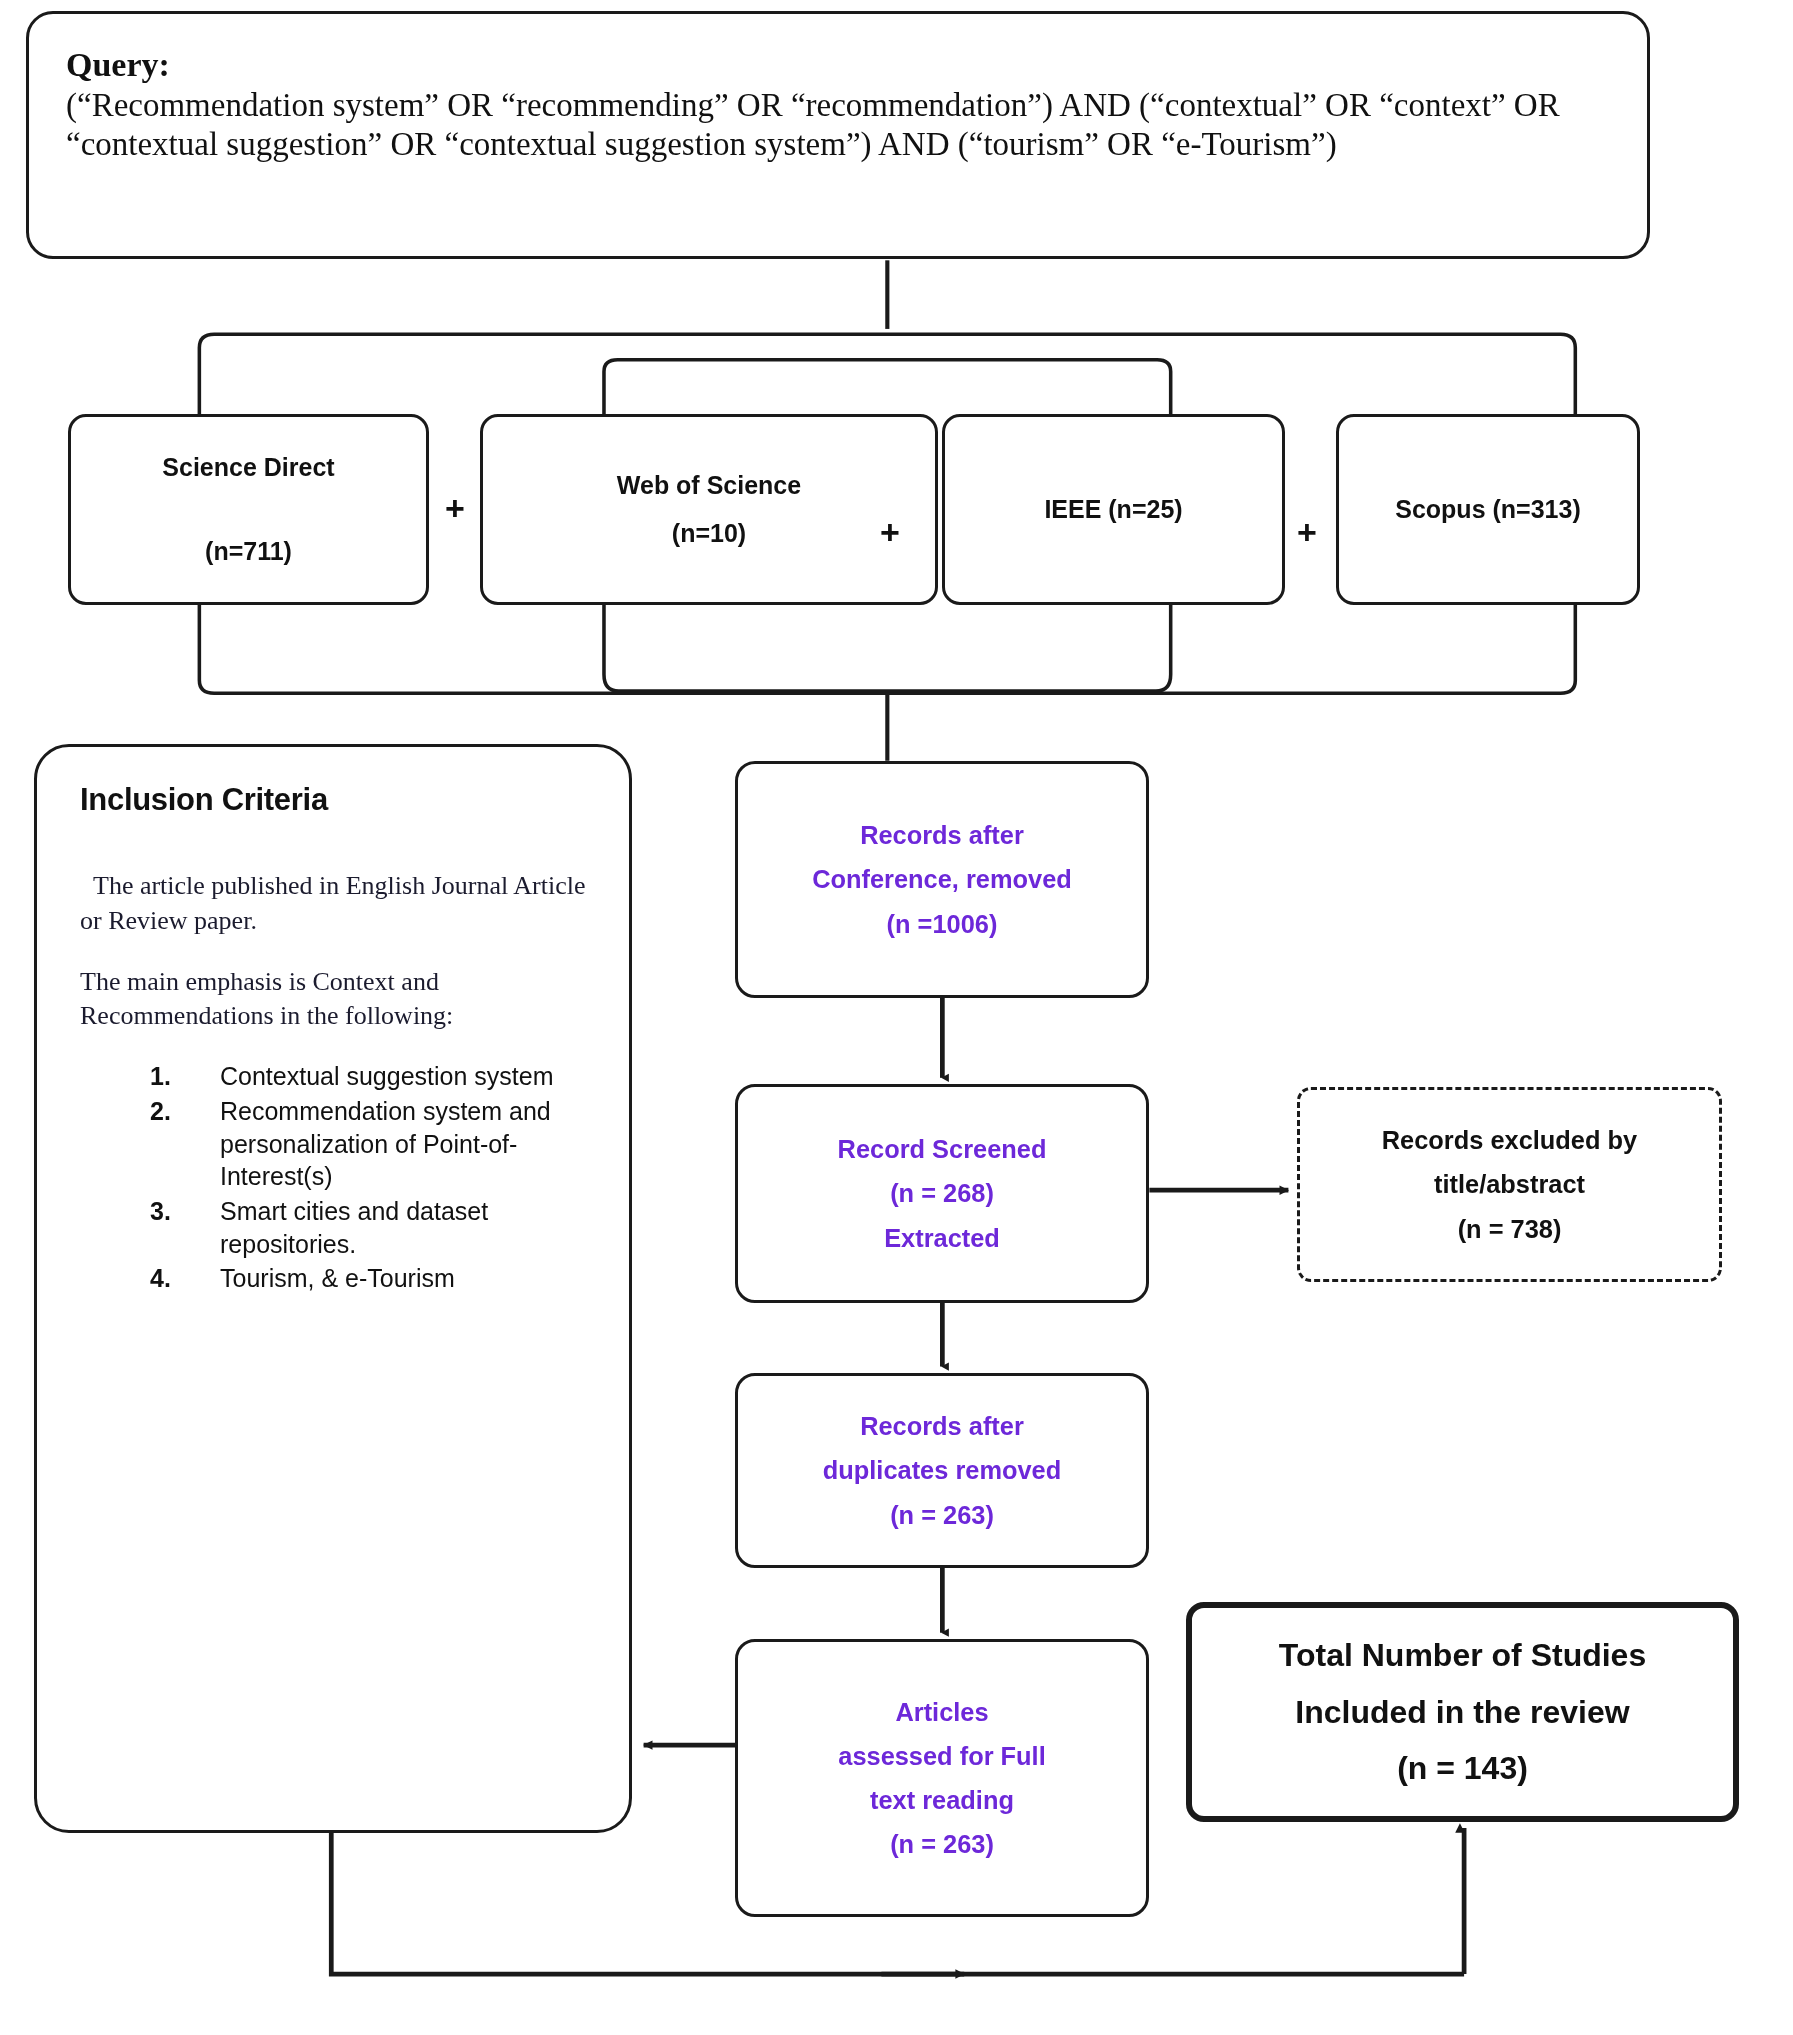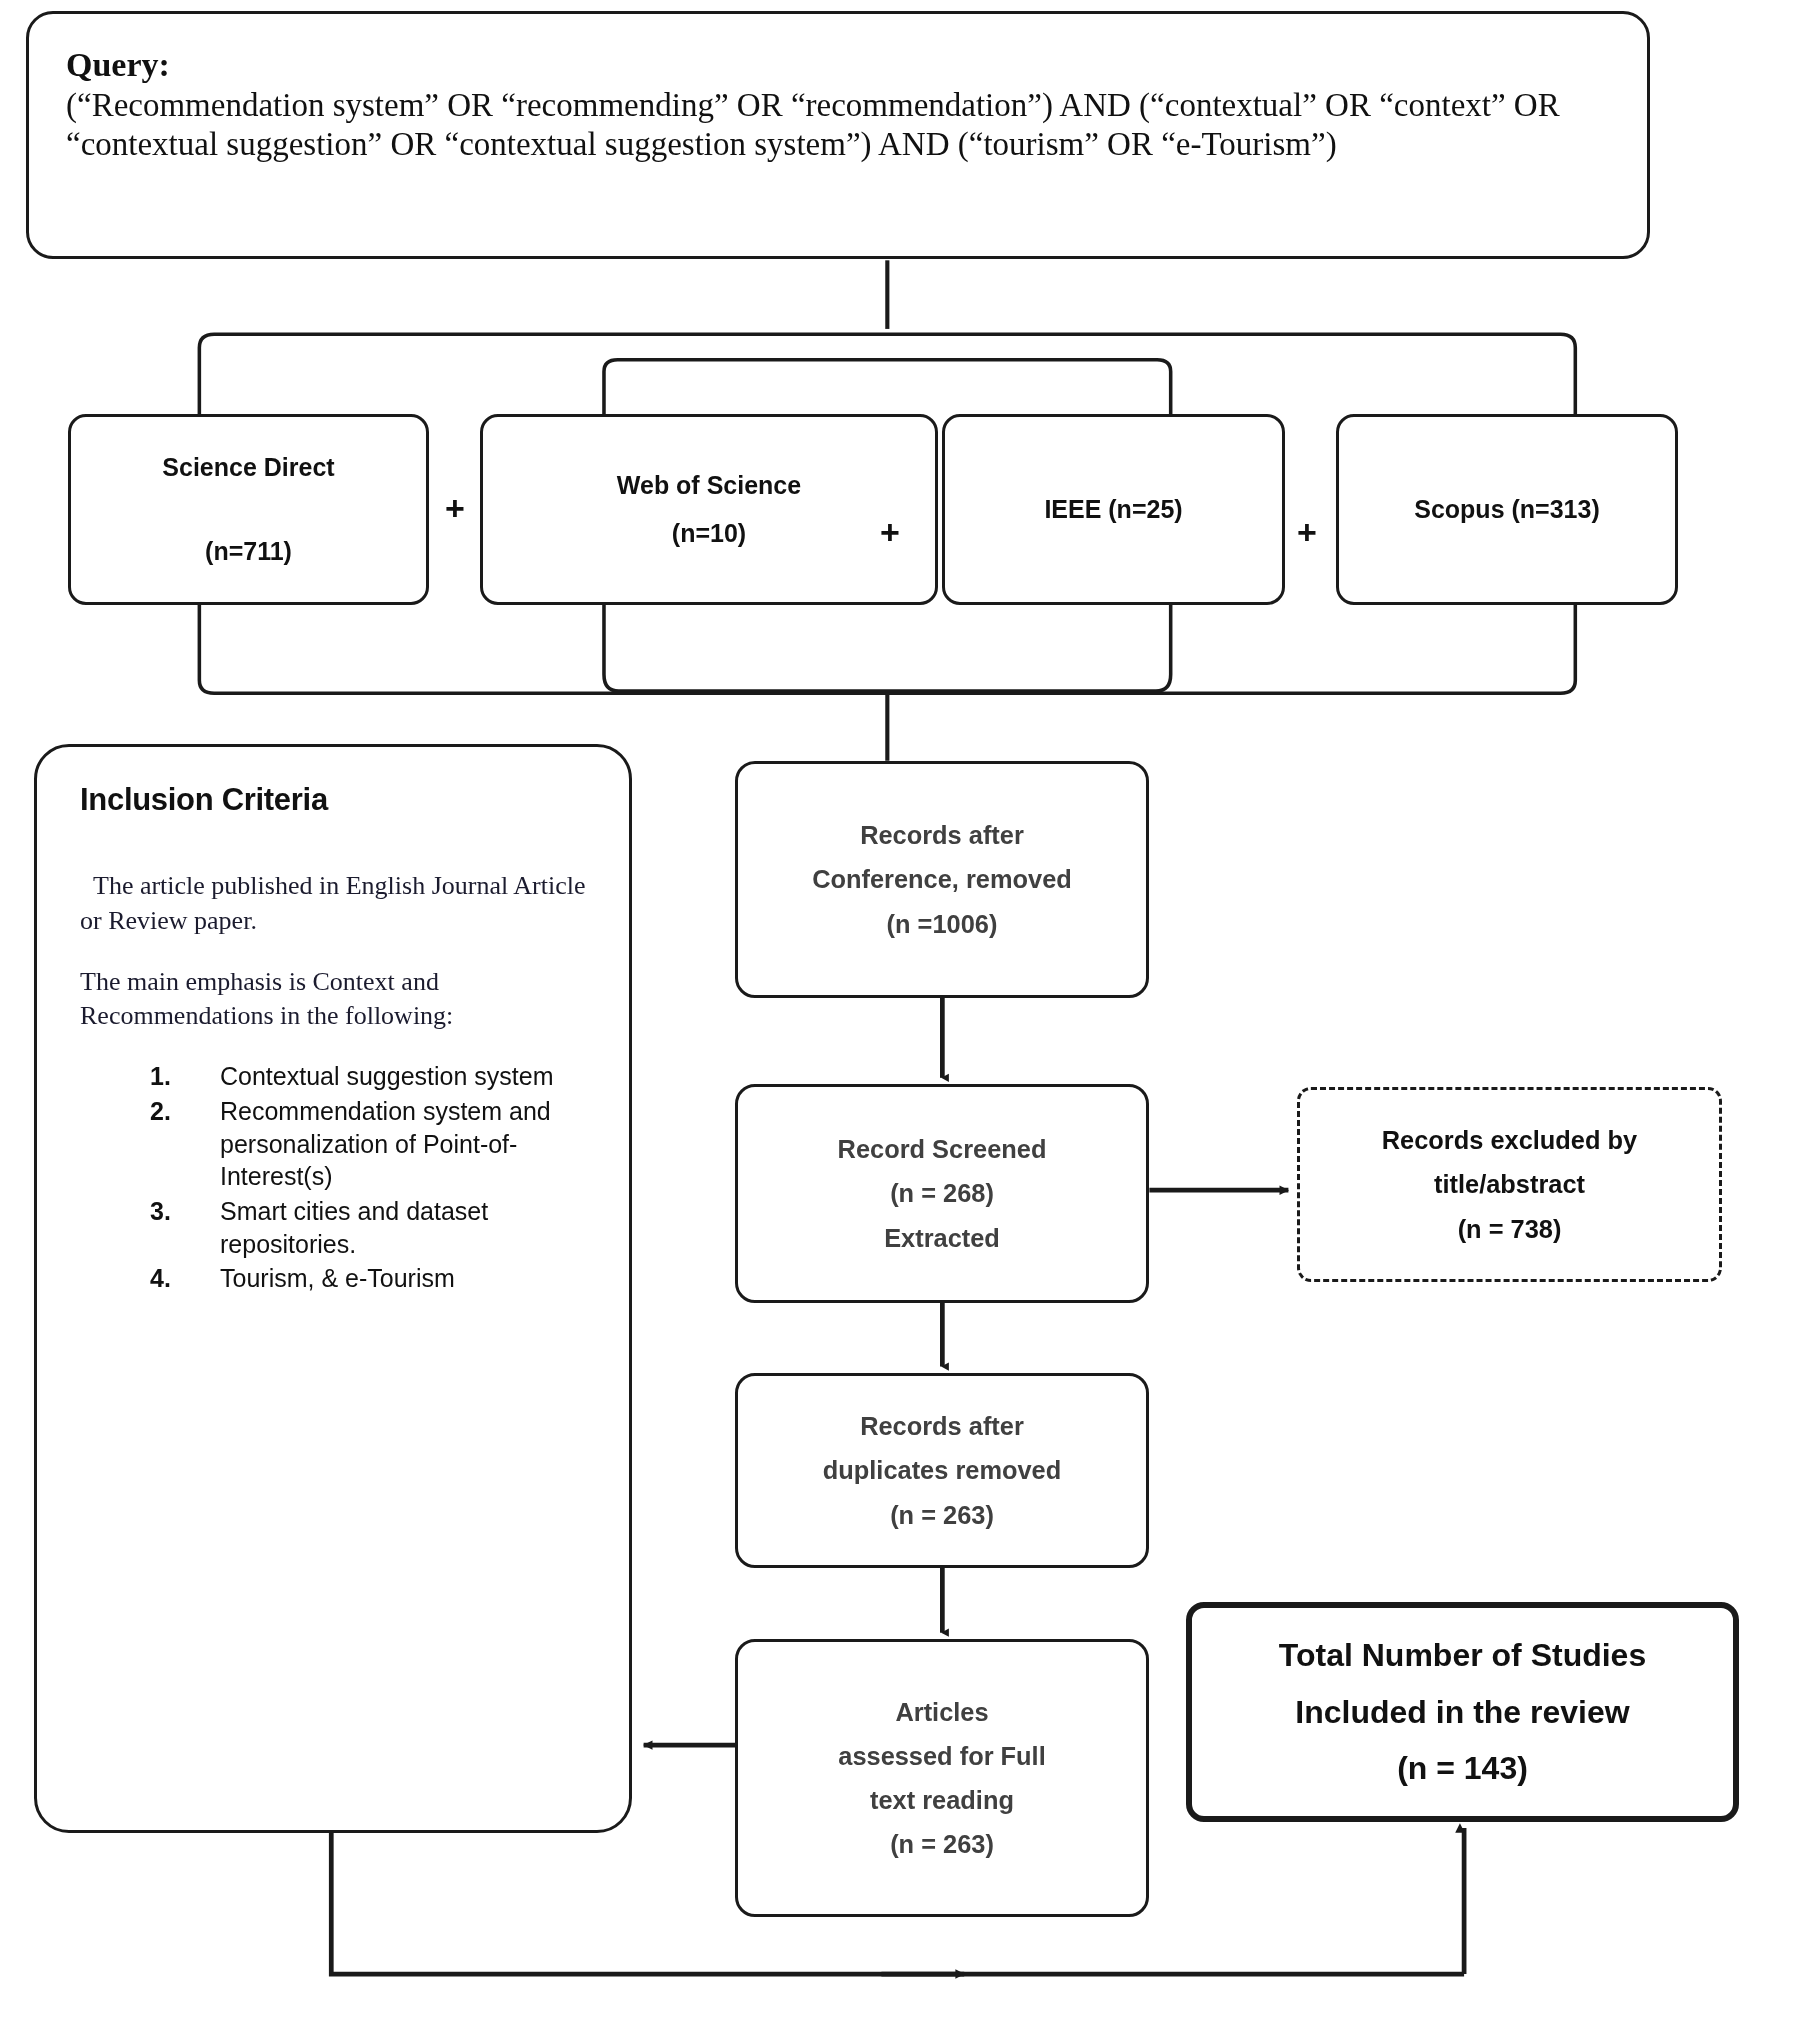--- a/index.html
+++ b/index.html
@@ -130,21 +130,21 @@
     font-weight: bold;
   }
 
   
   .flow-node {
     left: 735px;
     width: 414px;
     font-weight: bold;
     font-size: 25.4px;
     line-height: 1.74;
-    color: #404040;
+    color: #6d28d9;
     border-radius: 20px;
   }
   #node-conference { top: 761px; height: 237px; }
   #node-screened   { top: 1084px; height: 219px; }
   #node-duplicates { top: 1373px; height: 195px; }
   #node-fulltext   { top: 1639px; height: 278px; }
 
   #node-excluded {
     left: 1297px; top: 1087px;
     width: 425px; height: 195px;
@@ -240,21 +240,21 @@
   </div>
 
   <div class="plus" style="left:880px; top:515px;">+</div>
 
   <div class="node db-node" id="src-2" style="left:942px; width:343px;">
     <span class="line">IEEE (n=25)</span>
   </div>
 
   <div class="plus" style="left:1297px; top:515px;">+</div>
 
-  <div class="node db-node" id="src-3" style="left:1336px; width:342px;">
+  <div class="node db-node" id="src-3" style="left:1336px; width:304px;">
     <span class="line">Scopus (n=313)</span>
   </div>
 
   <div class="node" id="inclusion-box">
     <div class="ic-title">Inclusion Criteria</div>
     <div class="ic-para first">The article published in English Journal Article or Review paper.</div>
     <div class="ic-para">The main emphasis is Context and Recommendations in the following:</div>
     <ol class="ic-list">
       <li>
         <span class="num">1.</span>

